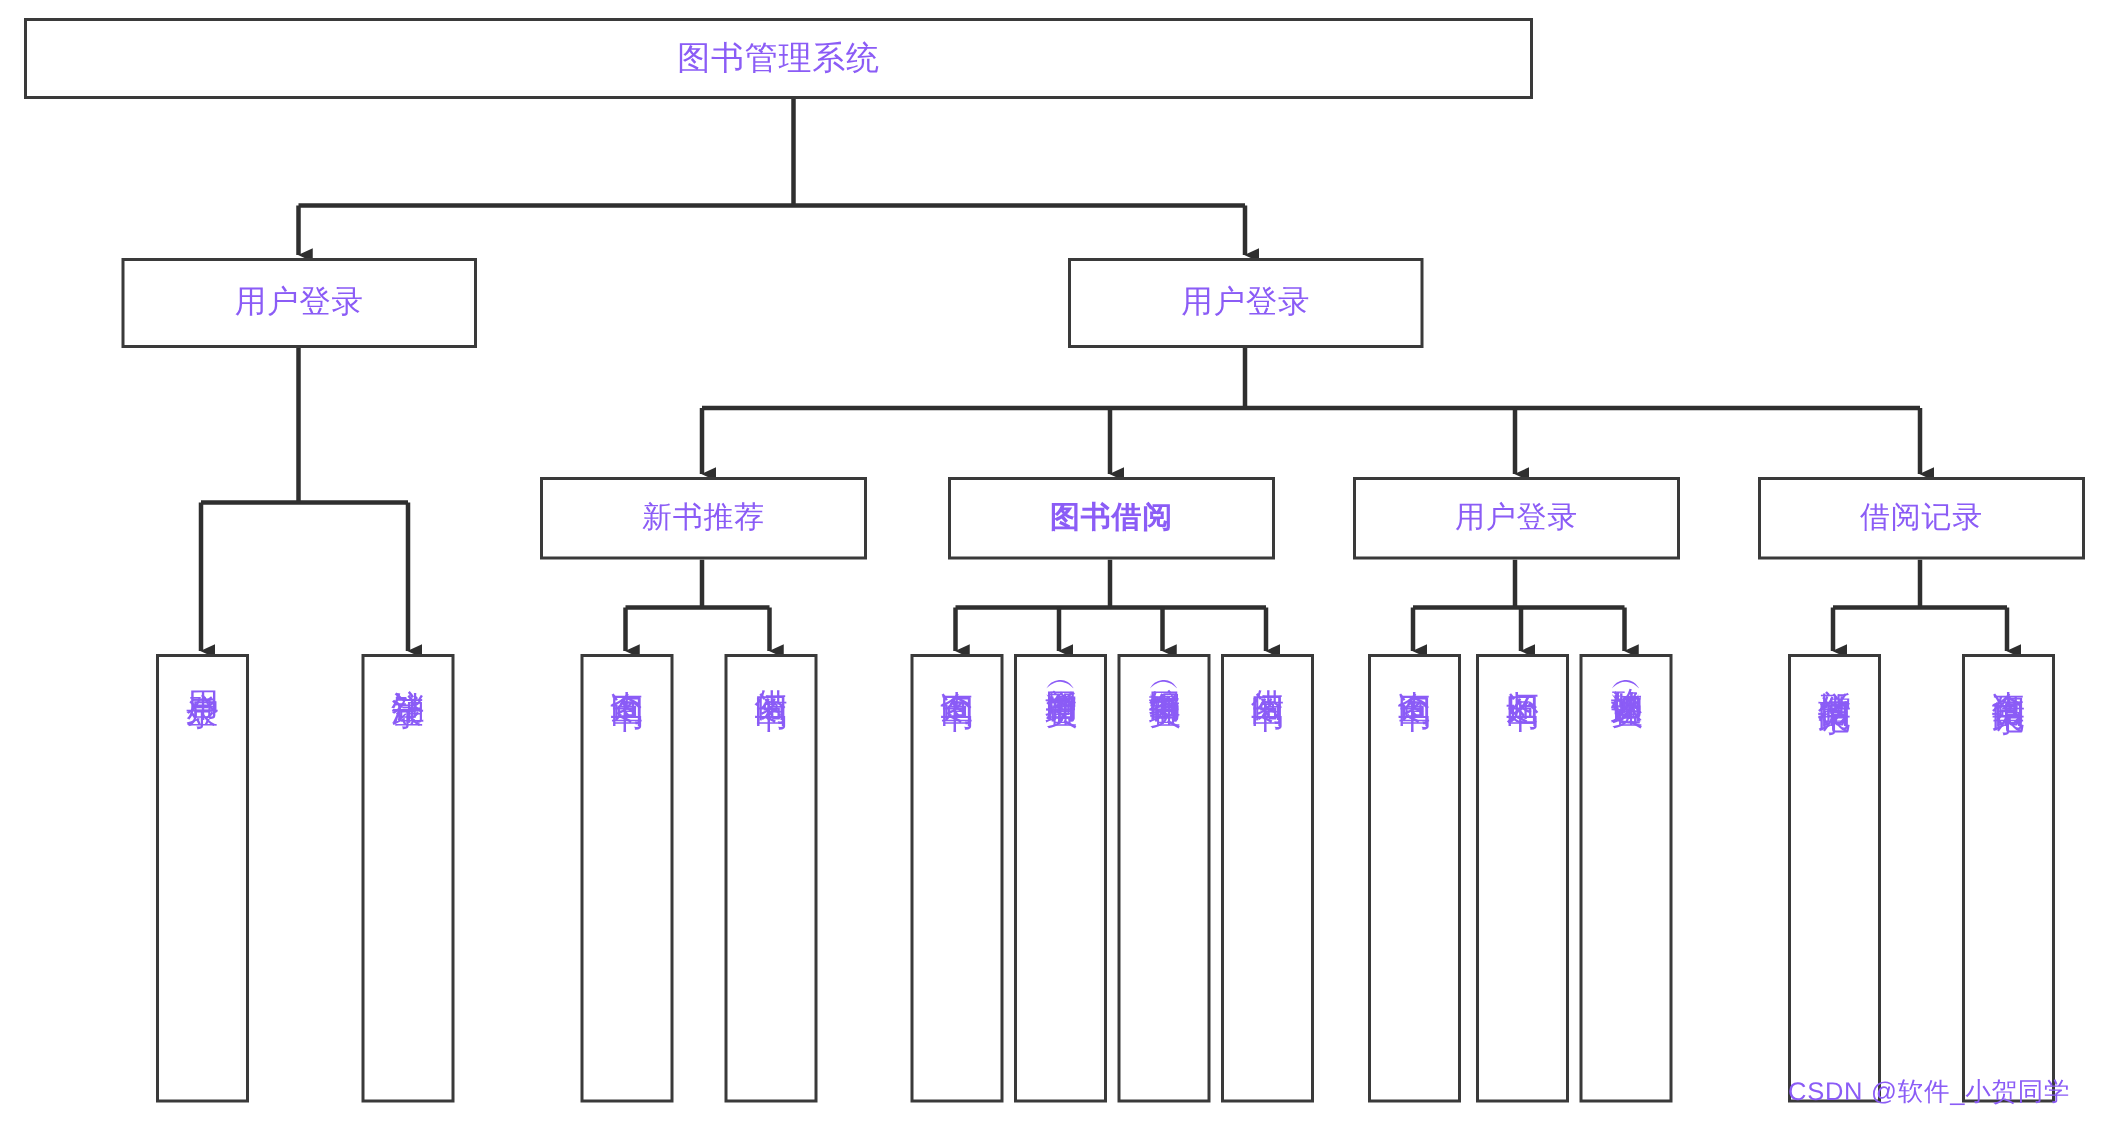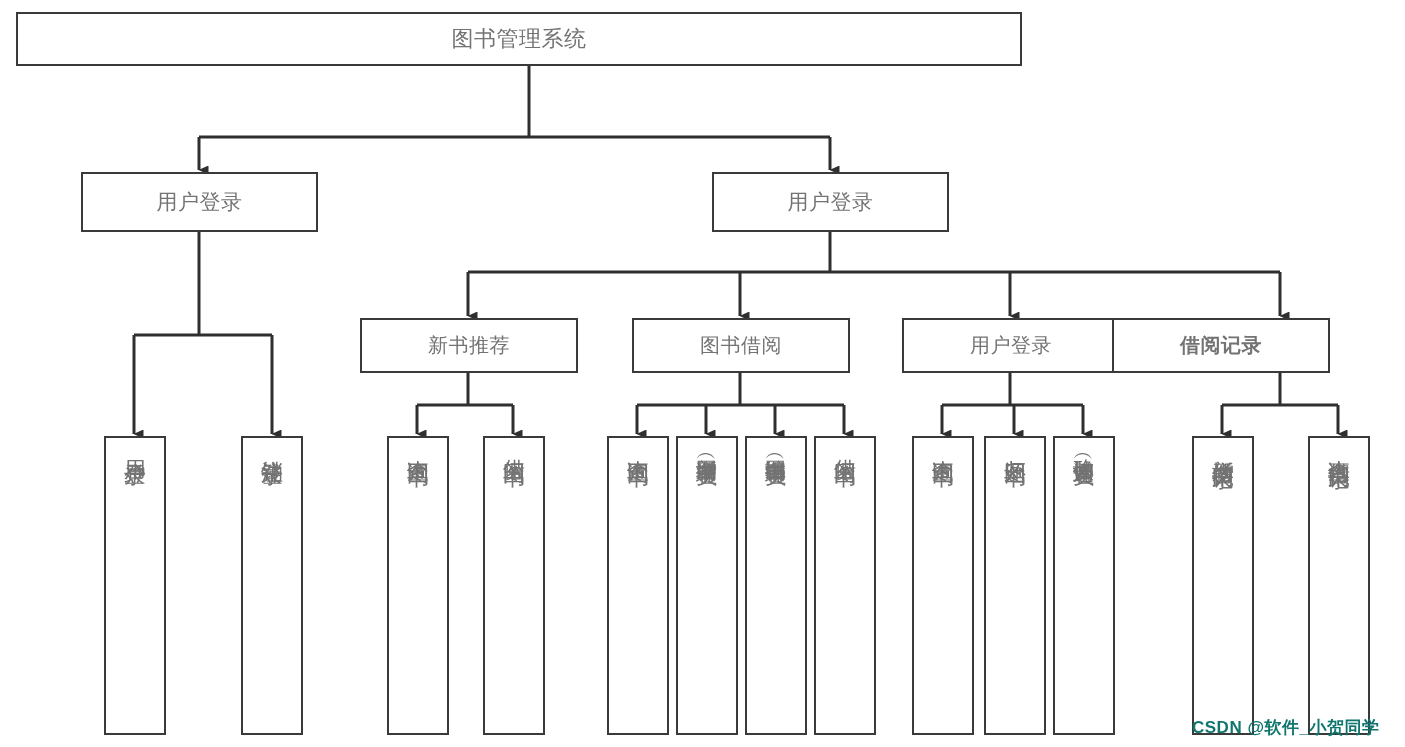--- a/index.html
+++ b/index.html
@@ -28,21 +28,21 @@
     position: absolute;
     box-sizing: border-box;
     background: #ffffff;
     border: 2px solid #3a3a3a;
     display: flex;
     align-items: center;
     justify-content: center;
     overflow: hidden;
   }
   .node-label {
-    color: #737373;
+    color: #8b5cf6;
     line-height: 1.12;
     text-align: center;
     white-space: nowrap;
     letter-spacing: 0.5px;
   }
   .node-root .node-label { font-size: 22px; }
   .node-l1 .node-label { font-size: 21px; }
   .node-l2 .node-label { font-size: 20px; }
   .node-leaf {
     align-items: flex-start;
@@ -123,27 +123,27 @@
       </div>
       <div class="node-box node-l1" style="left: 81px; top: 172px; width: 237px; height: 60px;">
         <span class="node-label">用户登录</span>
       </div>
       <div class="node-box node-l1" style="left: 712px; top: 172px; width: 237px; height: 60px;">
         <span class="node-label">用户登录</span>
       </div>
       <div class="node-box node-l2" style="left: 360px; top: 318px; width: 218px; height: 55px;">
         <span class="node-label">新书推荐</span>
       </div>
-      <div class="node-box node-l2" style="left: 632px; top: 318px; width: 218px; height: 55px;">
+      <div class="node-box node-l2" style="left: 632px; top: 318px; width: 218px; height: 55px; font-weight: bold;">
         <span class="node-label">图书借阅</span>
       </div>
       <div class="node-box node-l2" style="left: 902px; top: 318px; width: 218px; height: 55px;">
         <span class="node-label">用户登录</span>
       </div>
-      <div class="node-box node-l2" style="left: 1112px; top: 318px; width: 218px; height: 55px; font-weight: bold;">
+      <div class="node-box node-l2" style="left: 1172px; top: 318px; width: 218px; height: 55px;">
         <span class="node-label">借阅记录</span>
       </div>
       <div class="node-box node-leaf" style="left: 104px; top: 436px; width: 62px; height: 299px;">
         <span class="node-label">用户登录</span>
       </div>
       <div class="node-box node-leaf" style="left: 241px; top: 436px; width: 62px; height: 299px;">
         <span class="node-label">注销登录</span>
       </div>
       <div class="node-box node-leaf" style="left: 387px; top: 436px; width: 62px; height: 299px;">
         <span class="node-label">查询图书</span>
@@ -173,15 +173,15 @@
         <span class="node-label">确认归还（管理员）</span>
       </div>
       <div class="node-box node-leaf" style="left: 1192px; top: 436px; width: 62px; height: 299px;">
         <span class="node-label">新增借阅记录</span>
       </div>
       <div class="node-box node-leaf" style="left: 1308px; top: 436px; width: 62px; height: 299px;">
         <span class="node-label">查询借阅记录</span>
       </div>
     </div>
 
-  <div class="watermark" style="left: 1192px; top: 716px; color: #0f766e; font-weight: bold;">CSDN @软件_小贺同学</div>
+  <div class="watermark" style="left: 1192px; top: 716px; color: #8b5cf6;">CSDN @软件_小贺同学</div>
 
 </div>
 
 </body></html>

